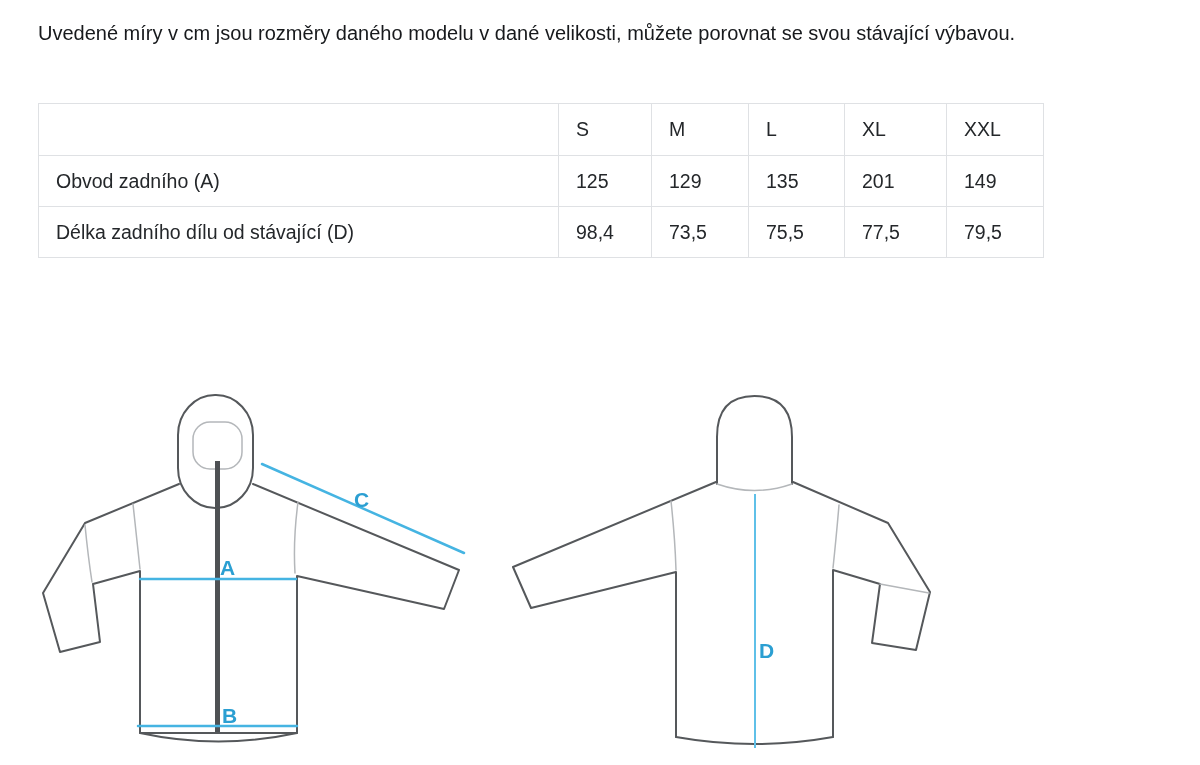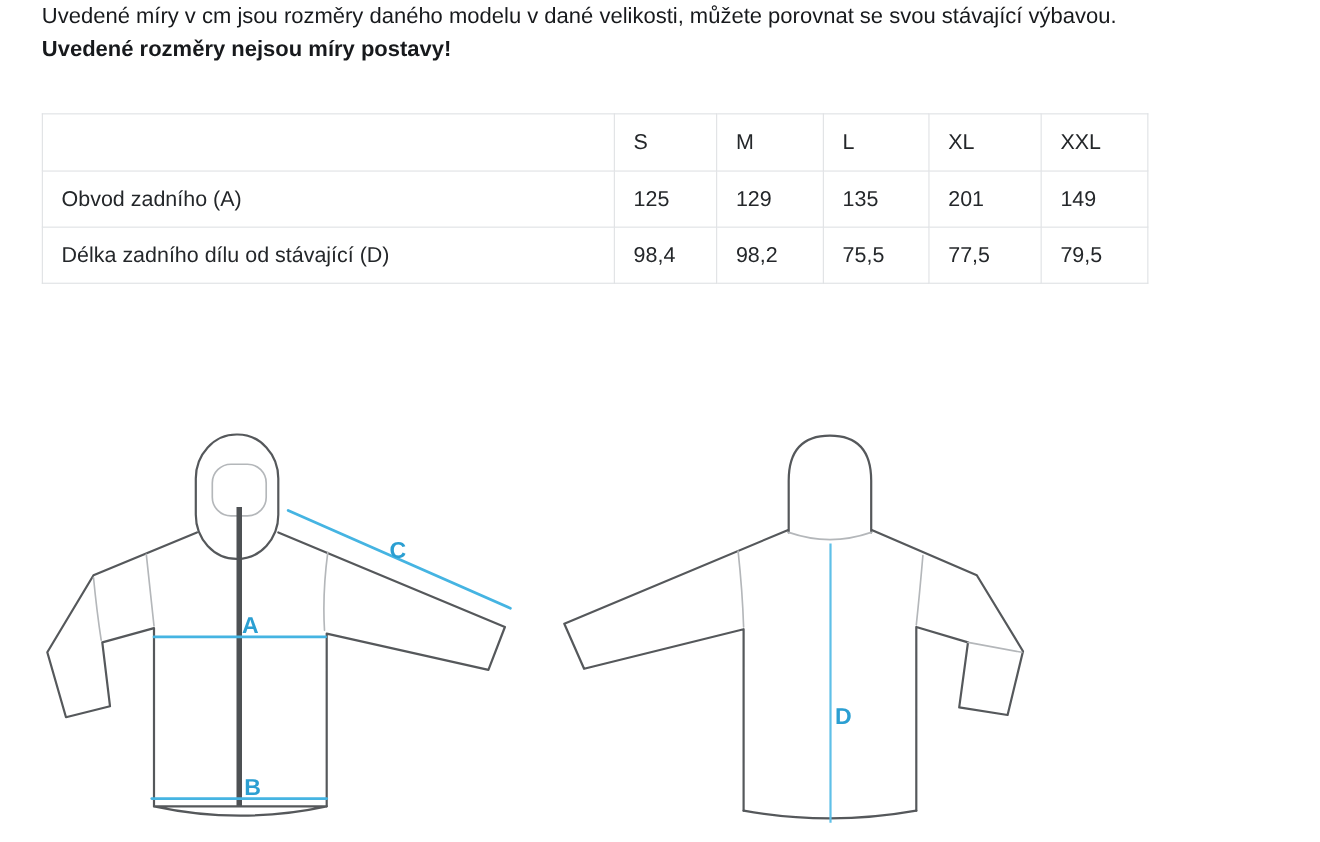--- a/index.html
+++ b/index.html
@@ -7,21 +7,21 @@
   body {
     width: 1200px; height: 765px;
     font-family: "Liberation Sans", sans-serif;
     color: #1c1e21;
     position: relative;
     overflow: hidden;
   }
   .page { position: relative; width: 1200px; height: 765px; }
 
   
-  .intro { position: absolute; left: 38px; top: 0; width: 1130px;
+  .intro { position: absolute; left: 38px; top: 18px; width: 1130px;
            font-size: 20px; line-height: 30px; color: #17191c; }
   .intro .bold { font-weight: bold; }
 
   
   .size-table { position: absolute; left: 38px; top: 103px;
                 border-collapse: collapse; table-layout: fixed; width: 1005px;
                 font-size: 19.5px; color: #24272a; }
   .size-table th, .size-table td {
     border: 1px solid #dfe1e4;
     text-align: left; vertical-align: middle;
@@ -39,21 +39,20 @@
   .measure-thin { fill: none; stroke: #5fc0e8; stroke-width: 2; }
   .mlabel    { font: bold 21px "Liberation Sans", sans-serif; fill: #2b9fd2; }
 </style>
 </head>
 <body>
 
 <div class="page">
 
   <div class="intro">
     <div>Uvedené míry v cm jsou rozměry daného modelu v dané velikosti, můžete porovnat se svou stávající výbavou.</div>
-    <div class="bold">Uvedené rozměry nejsou míry postavy!</div>
   </div>
 
   <table class="size-table">
     <colgroup>
       <col style="width:520px">
         <col style="width:93px">
         <col style="width:97px">
       <col style="width:96px">
         <col style="width:102px">
         <col style="width:97px">
@@ -73,21 +72,21 @@
         <td>Obvod zadního (A)</td>
         <td>125</td>
         <td>129</td>
         <td>135</td>
         <td>201</td>
         <td>149</td>
       </tr>
       <tr>
         <td>Délka zadního dílu od stávající (D)</td>
         <td>98,4</td>
-        <td>98,2</td>
+        <td>73,5</td>
         <td>75,5</td>
         <td>77,5</td>
         <td>79,5</td>
       </tr>
     </tbody>
   </table>
 
   <svg class="diagram-layer" viewBox="0 0 1200 765">
 
     <g>

